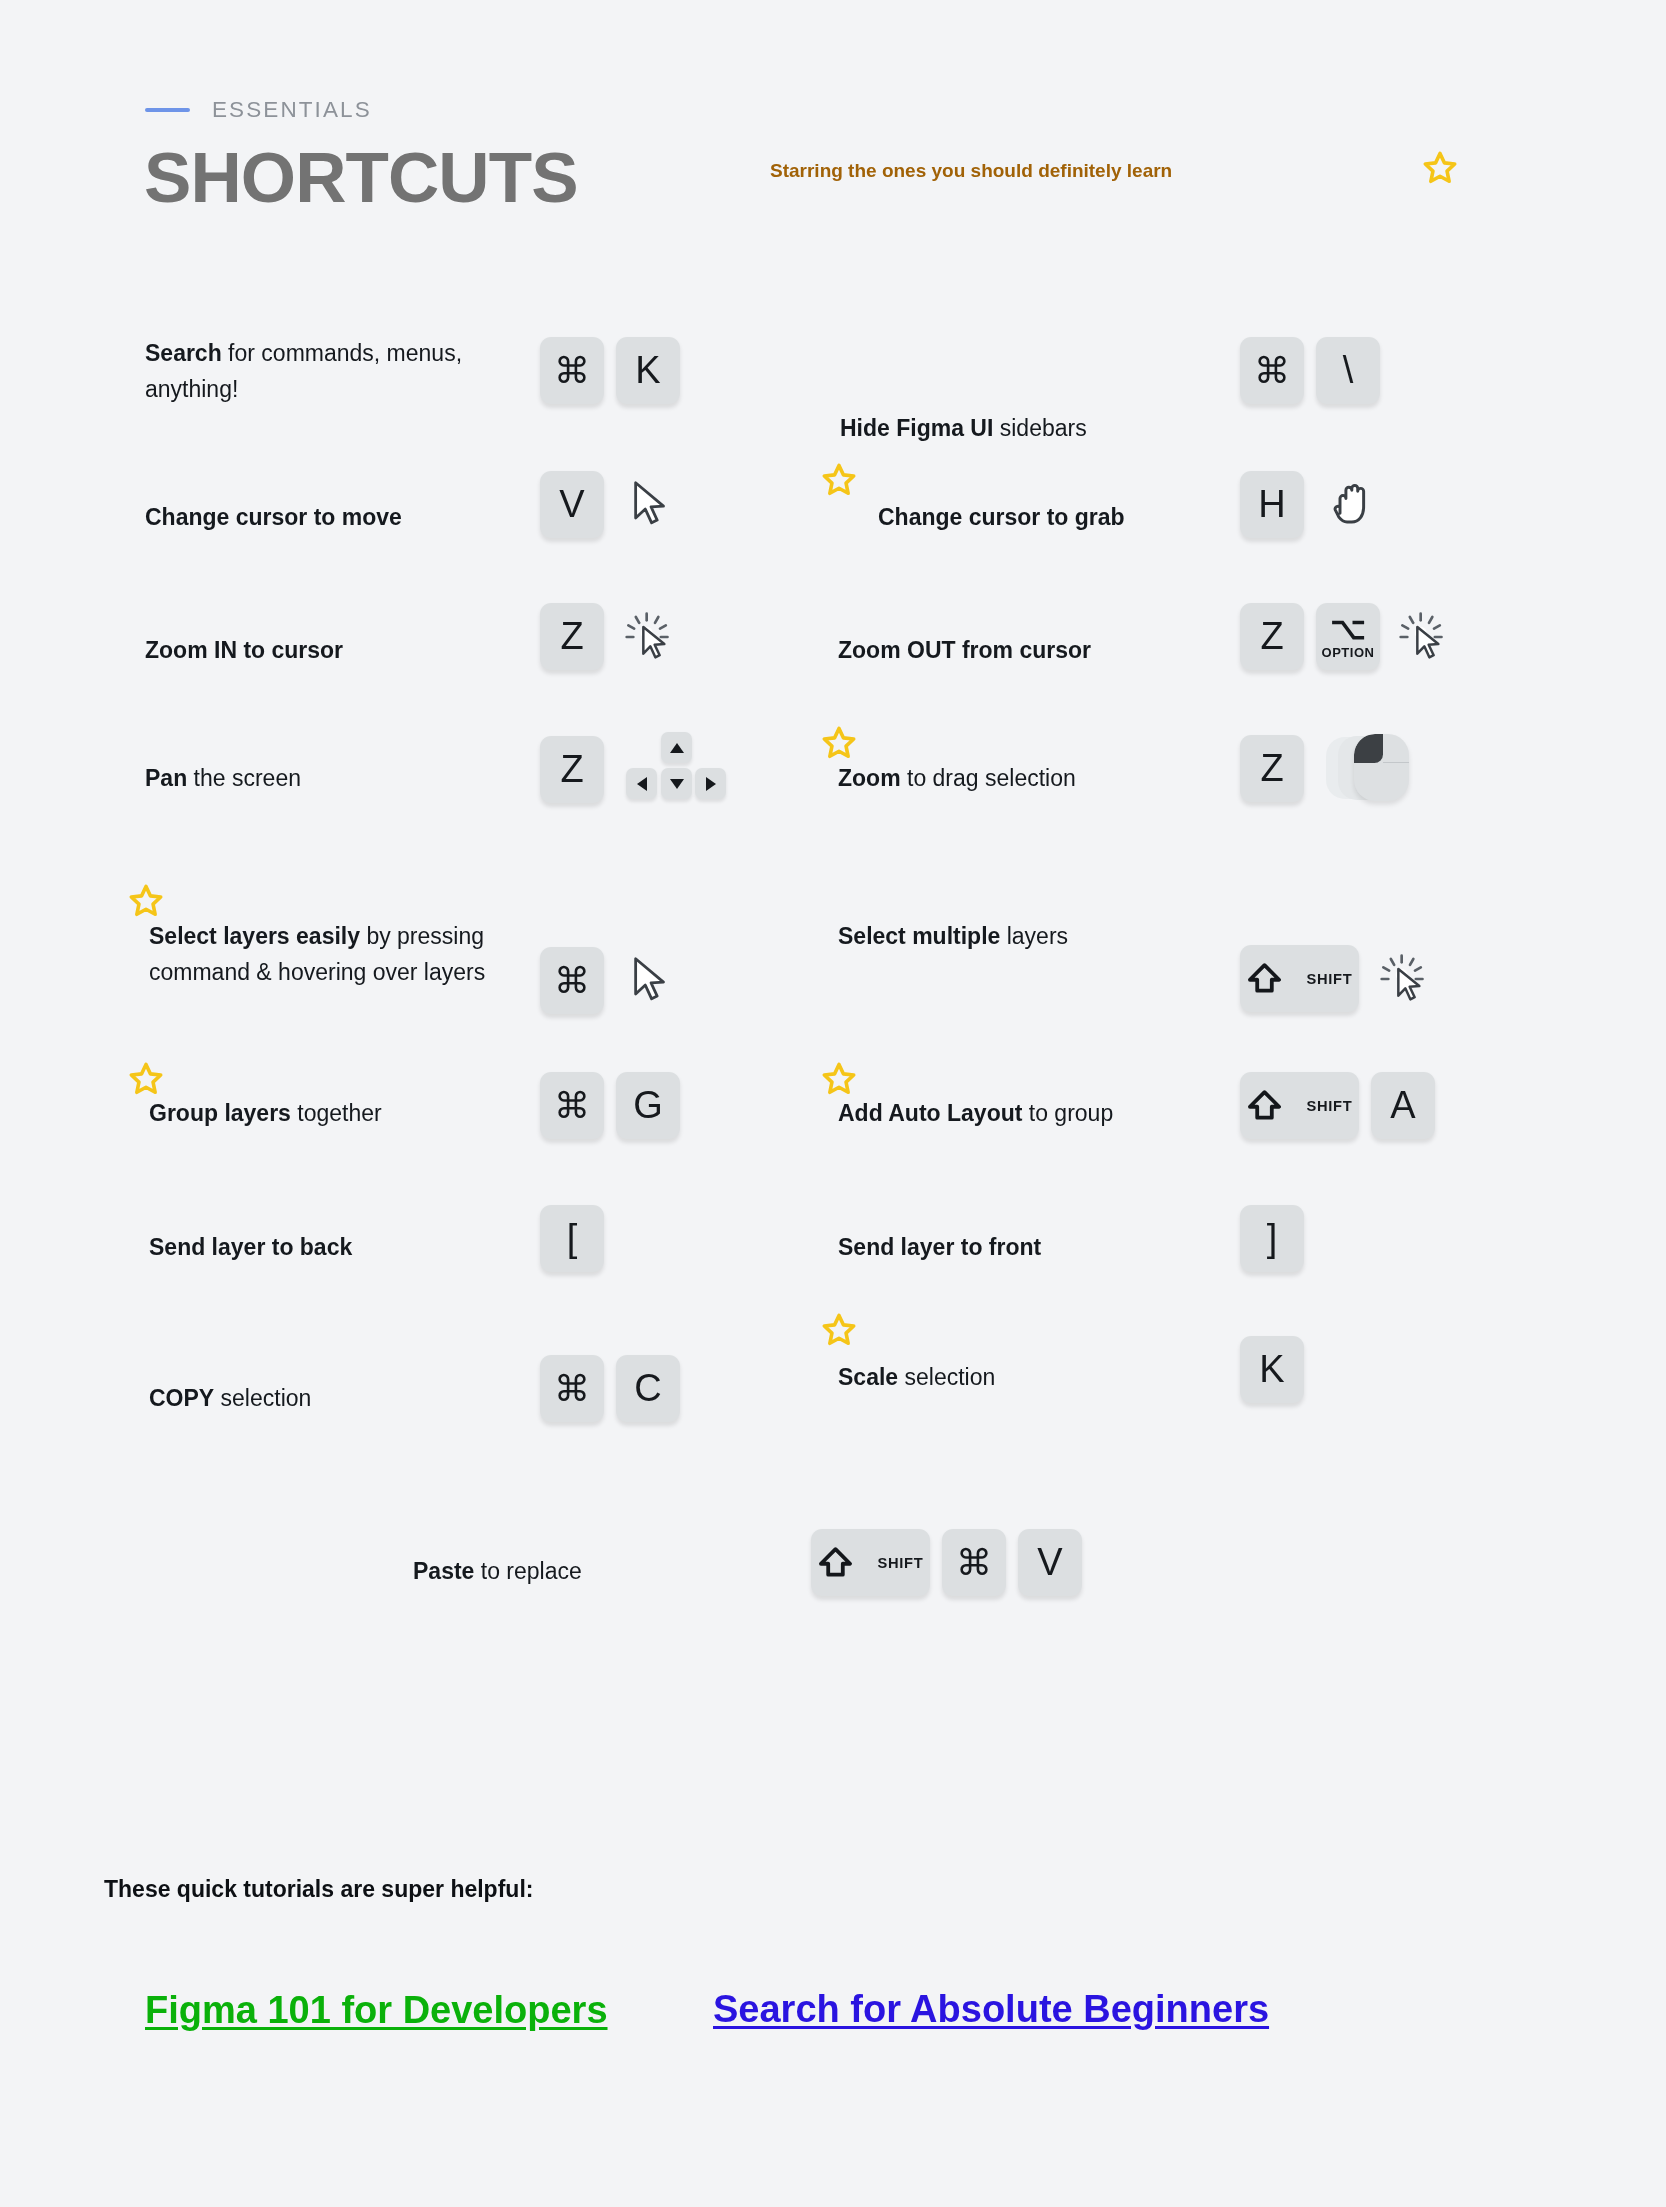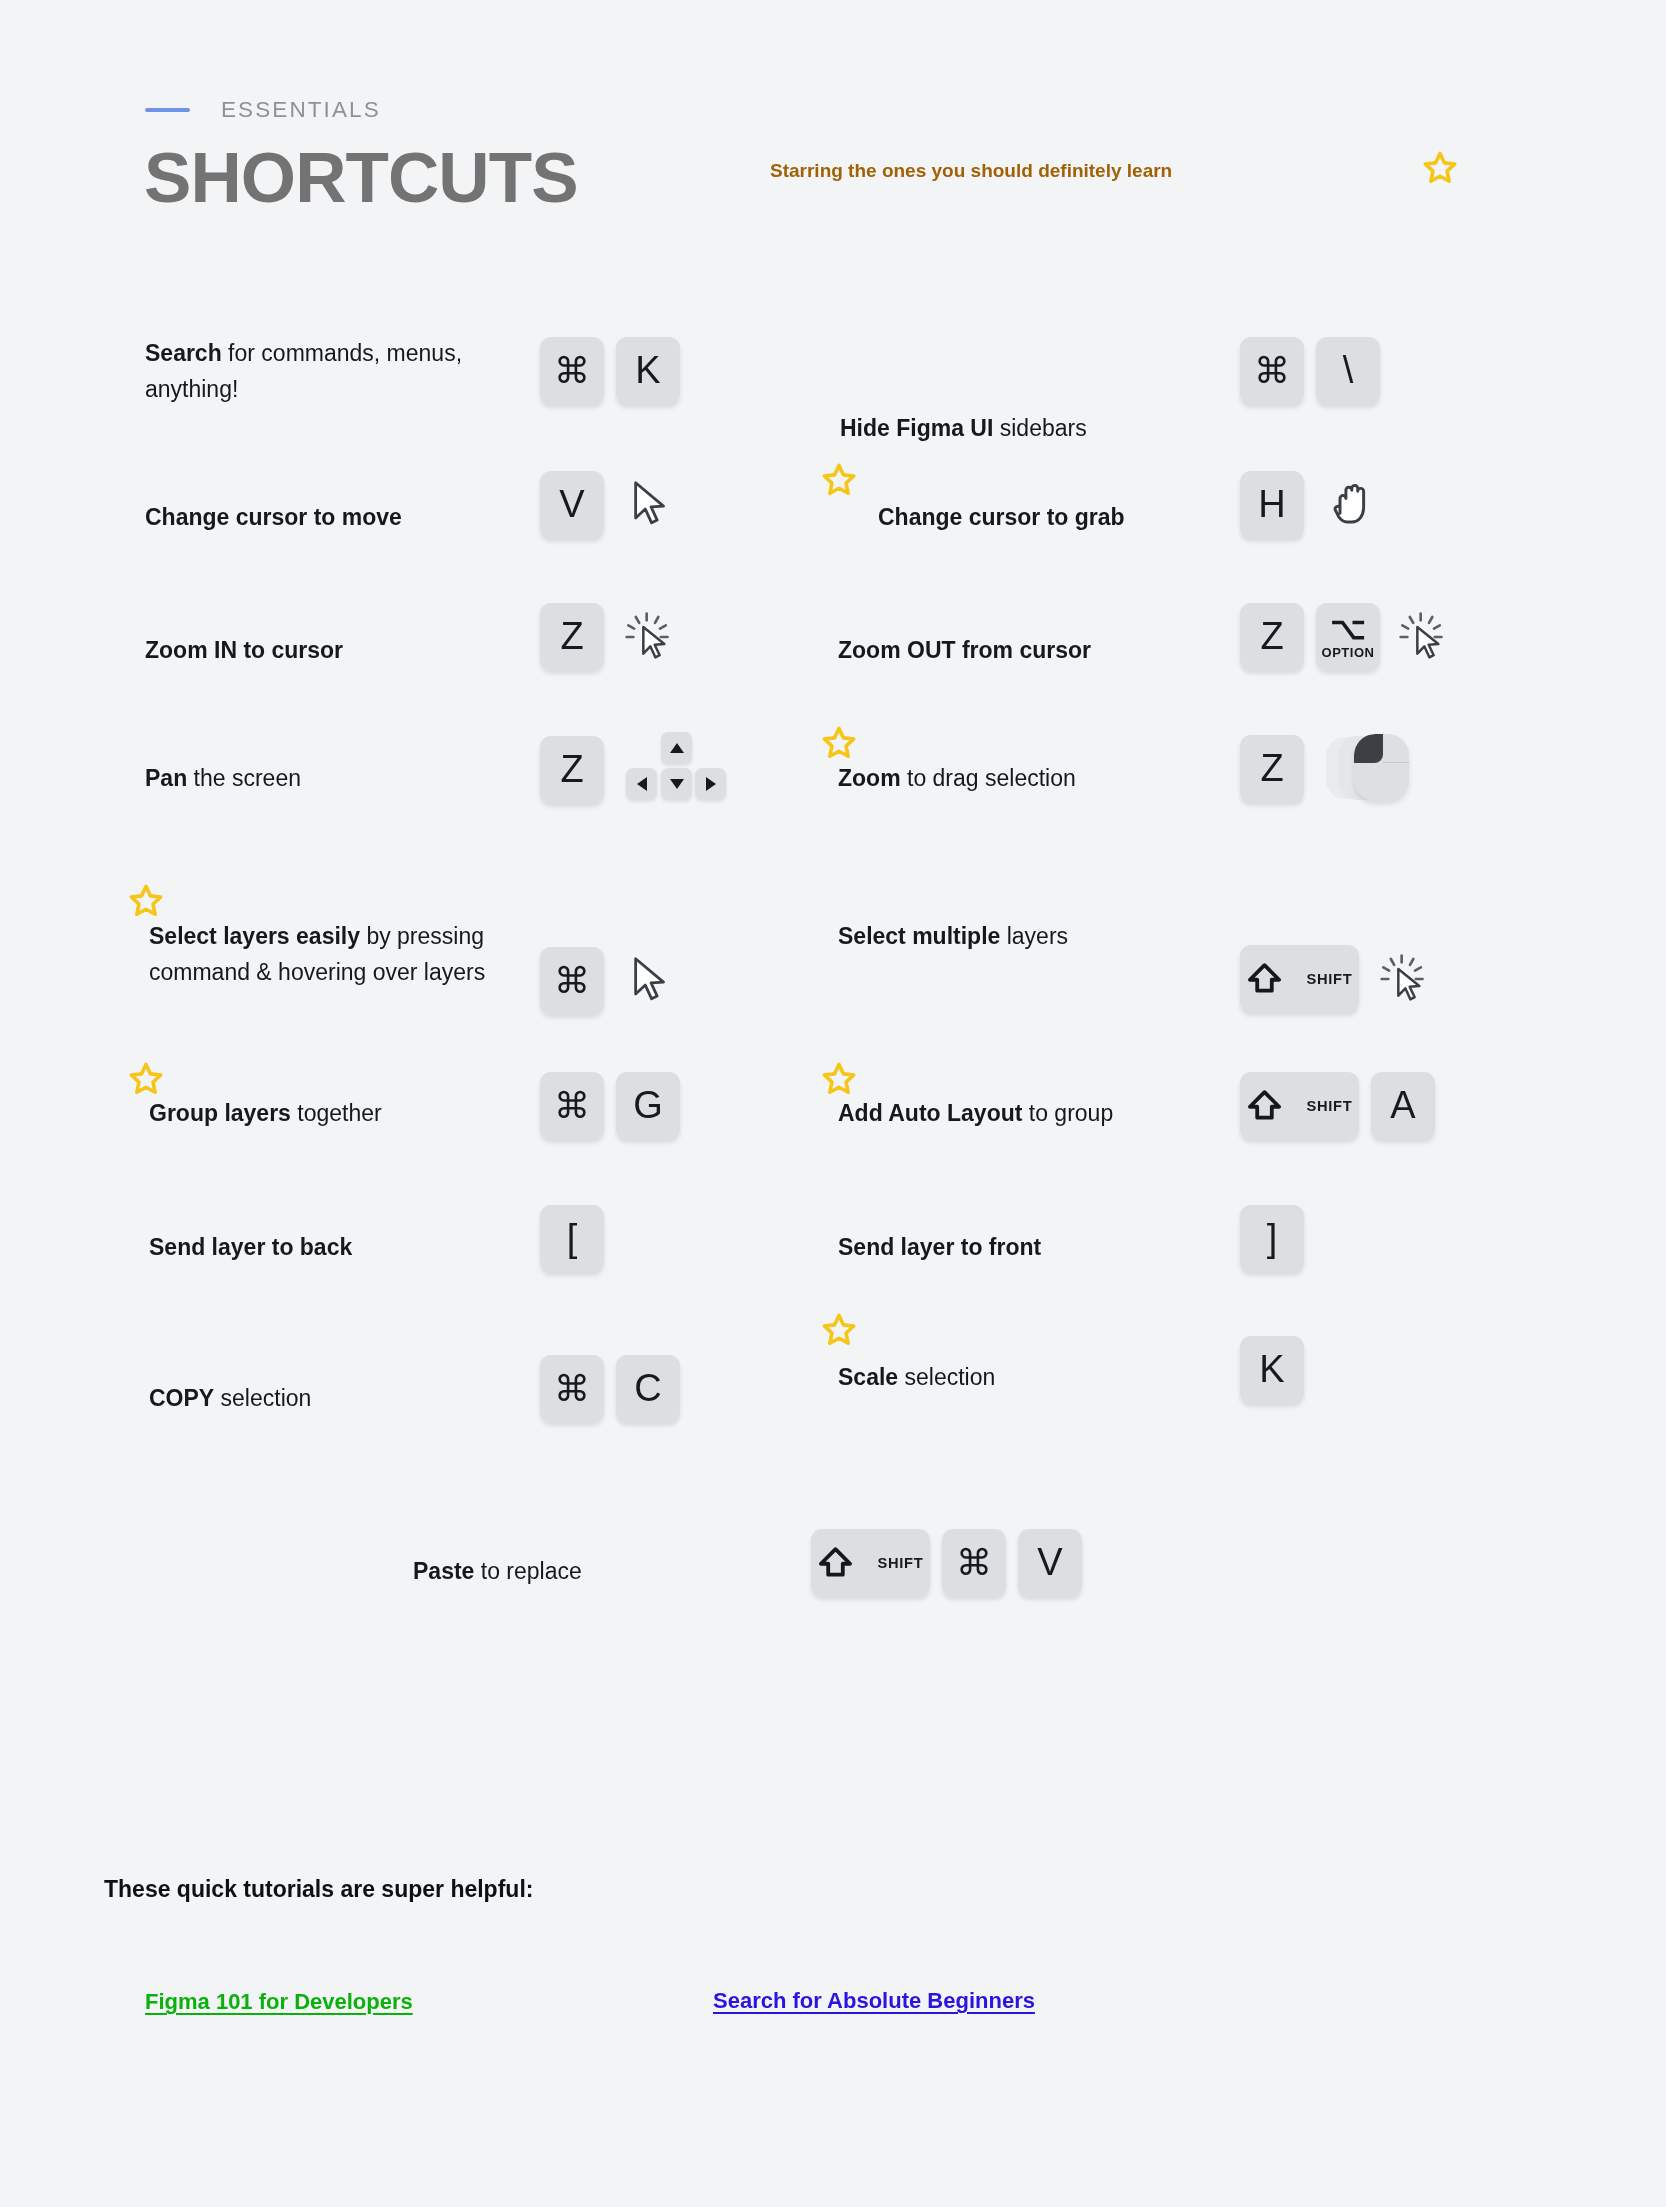--- a/index.html
+++ b/index.html
@@ -6,21 +6,21 @@
   html, body {
     width: 1666px; height: 2208px;
     background: #f3f4f6;
     font-family: "Liberation Sans", sans-serif;
     color: #111418;
     overflow: hidden;
   }
   .page { position: relative; width: 1666px; height: 2208px; }
 
   
-  .eyebrow { position:absolute; left:145px; top:97px; display:flex; align-items:center; gap:31px; }
+  .eyebrow { position:absolute; left:145px; top:97px; display:flex; align-items:center; gap:22px; }
   .eyebrow .dash { width:45px; height:4.3px; background:#6e94e8; border-radius:2.6px; }
   .eyebrow .label { font-size:22.5px; letter-spacing:2.1px; color:#8d9299; font-weight:400; }
 
   .title { position:absolute; left:144px; top:142px; font-size:71px; font-weight:700;
            letter-spacing:-0.9px; color:#737373; line-height:1; }
 
   .tagline { position:absolute; left:770px; top:160px; font-size:19px; font-weight:700; color:#a16207; }
   .row { position:absolute; display:flex; align-items:center; }
   .lbl { font-size:23px; line-height:1.55; color:#15191e; font-weight:400; }
   .lbl b { font-weight:700; }
@@ -58,21 +58,21 @@
   .tri.u { border-left:7.8px solid transparent; border-right:7.8px solid transparent; border-bottom:10.4px solid #15181c; }
   .tri.d { border-left:7.8px solid transparent; border-right:7.8px solid transparent; border-top:10.4px solid #15181c; }
   .tri.l { border-top:7.8px solid transparent; border-bottom:7.8px solid transparent; border-right:10.4px solid #15181c; }
   .tri.r { border-top:7.8px solid transparent; border-bottom:7.8px solid transparent; border-left:10.4px solid #15181c; }
 
   
   .star { position:absolute; width:36px; height:36px; }
 
   
   .helpful { position:absolute; left:104px; top:1876px; font-size:23px; font-weight:700; color:#0d1014; }
-  .link { position:absolute; font-size:22px; font-weight:700; text-decoration:underline; text-underline-offset:4.3px; }
+  .link { position:absolute; font-size:38px; font-weight:700; text-decoration:underline; text-underline-offset:4.3px; }
   .link.green { left:145px; top:1989px; color:#0ab10a; }
   .link.blue  { left:713px; top:1988px; color:#2a14e0; }
 </style>
 </head>
 <body>
 
 <div class="page">
 
   <div class="eyebrow">
     <span class="dash"></span>

